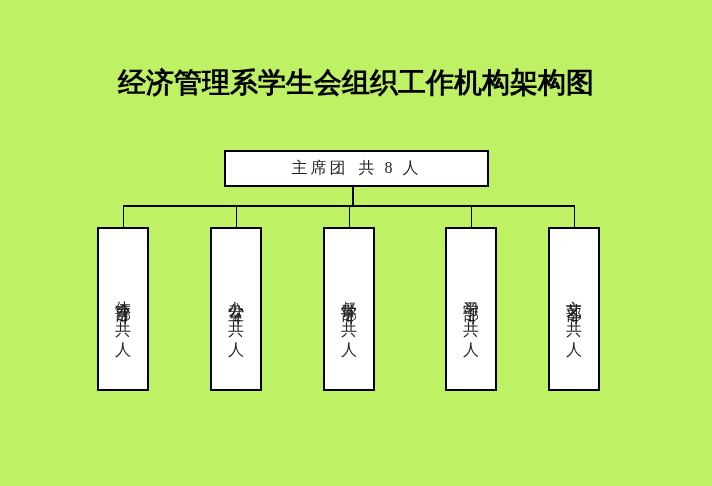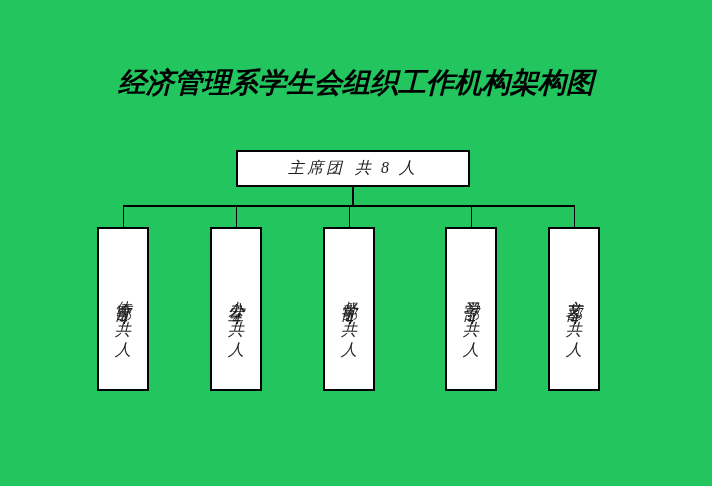--- a/index.html
+++ b/index.html
@@ -4,44 +4,43 @@
 <style>
   html, body {
     margin: 0;
     padding: 0;
     background: #ffffff;
   }
   .page {
     position: relative;
     width: 712px;
     height: 486px;
-    background: #22c55e;
+    background: #bef264;
     overflow: hidden;
     font-family: "Liberation Serif", "DejaVu Serif", serif;
     color: #1f1f1f;
-    font-style: italic;
   }
   .title {
     position: absolute;
     left: 0;
     right: 0;
     top: 64px;
     margin: 0;
     text-align: center;
     font-family: "Liberation Sans", "DejaVu Sans", sans-serif;
     font-weight: bold;
     font-size: 28px;
     color: #000000;
     white-space: nowrap;
   }
   .root-box {
     position: absolute;
-    left: 236px;
+    left: 224px;
     top: 150px;
-    width: 234px;
+    width: 265px;
     height: 37px;
     box-sizing: border-box;
     border: 2px solid #000000;
     background: #ffffff;
     display: flex;
     align-items: center;
     justify-content: center;
     gap: 10px;
     font-size: 16px;
     letter-spacing: 3px;

